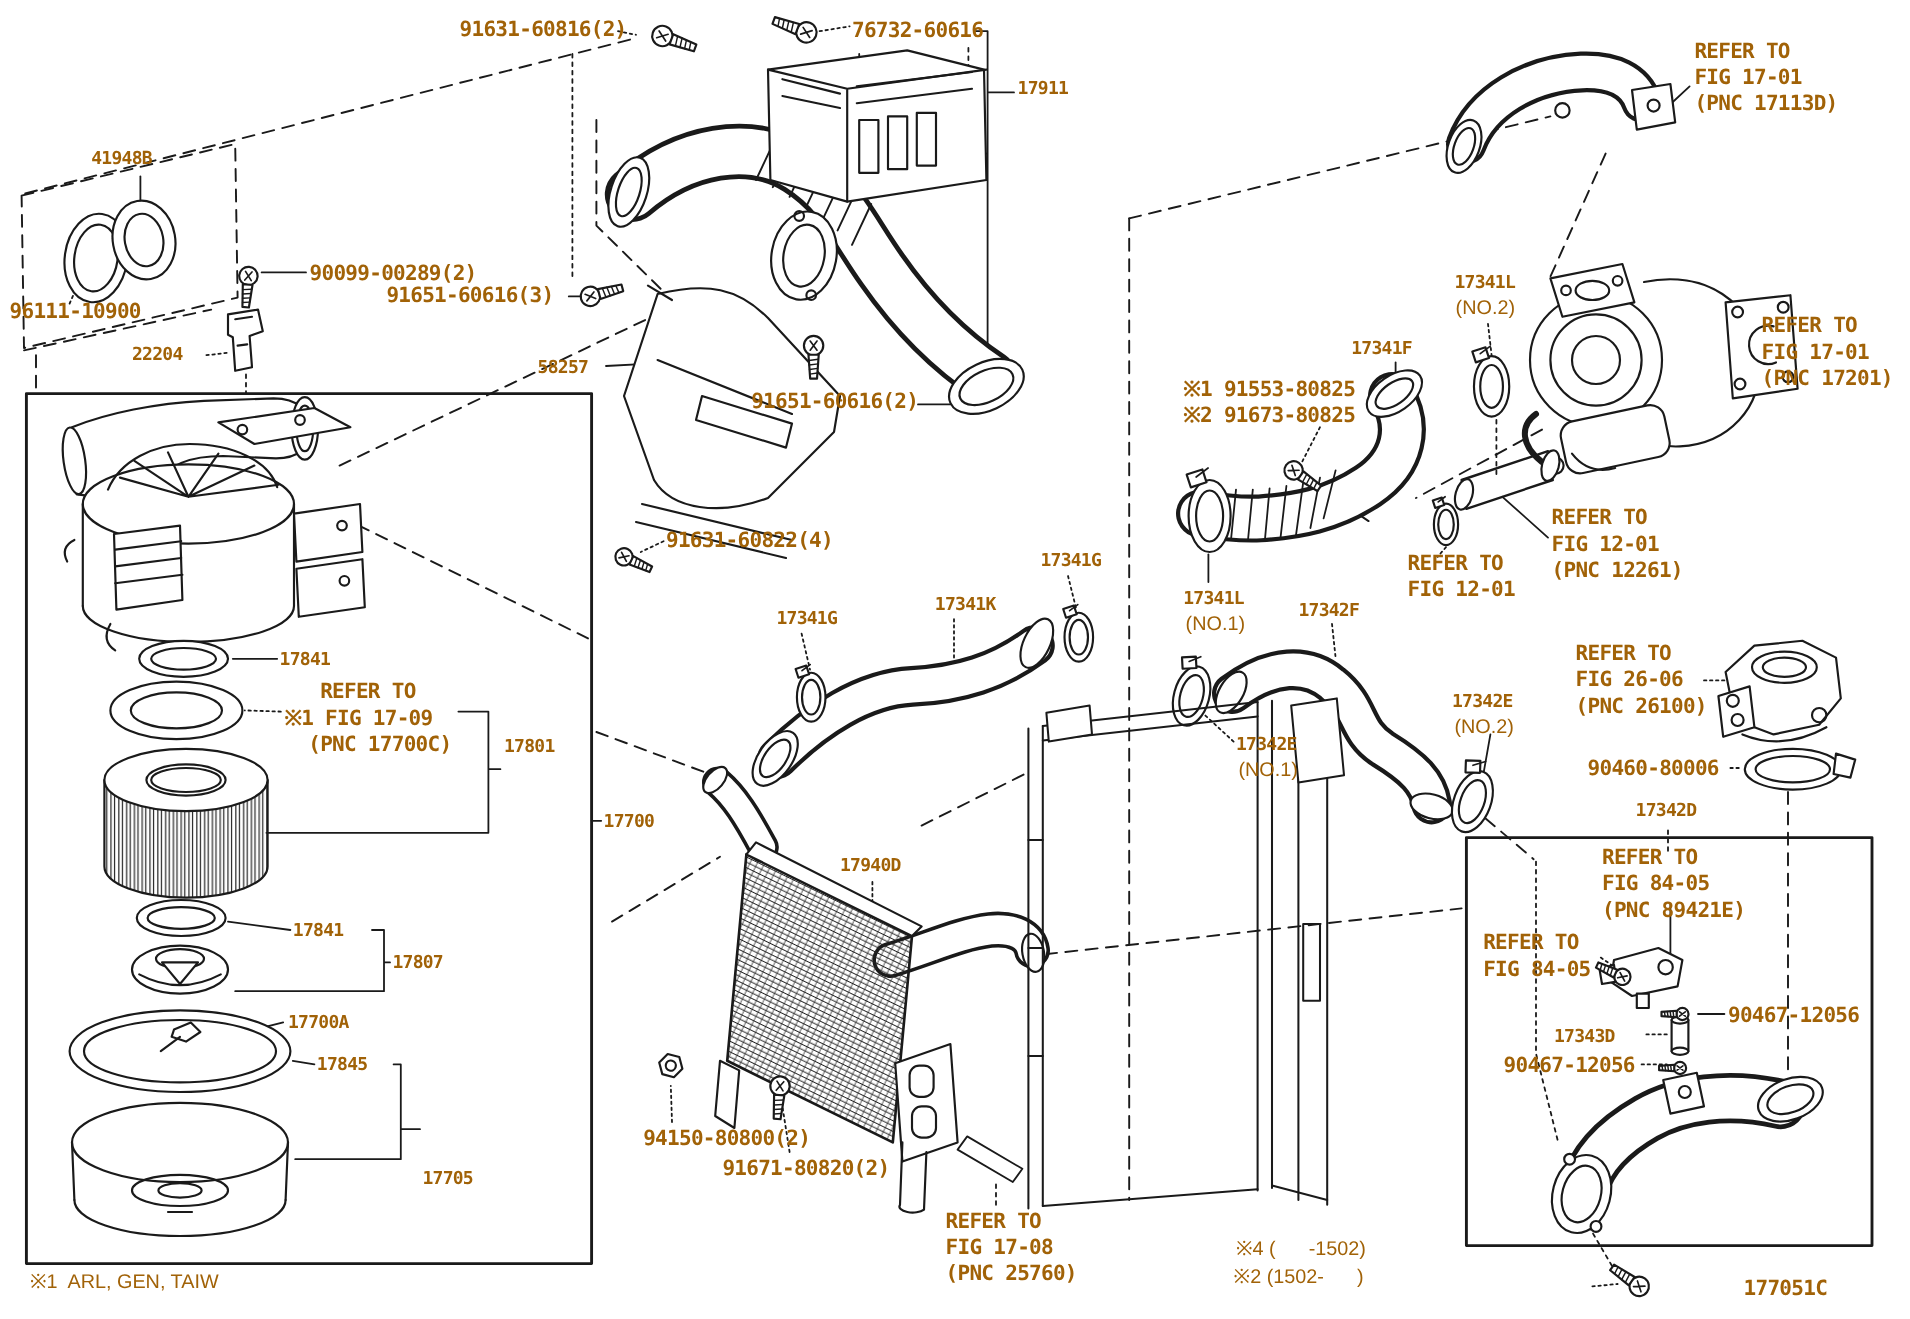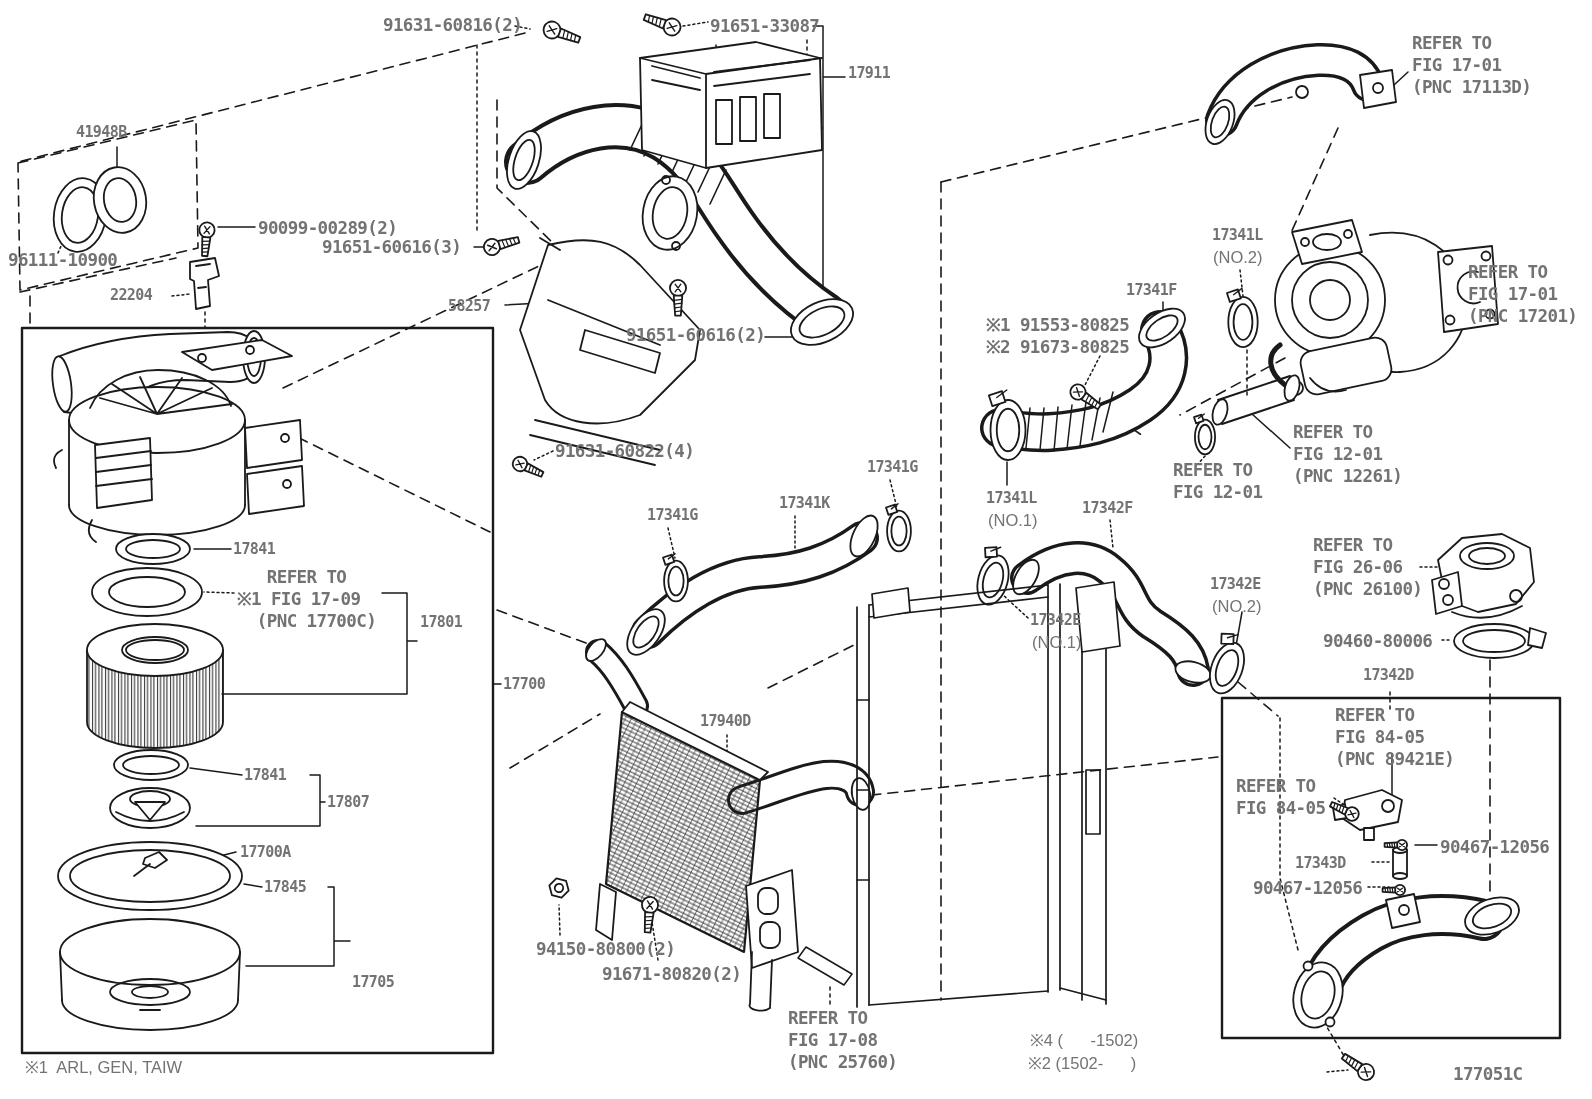--- a/index.html
+++ b/index.html
@@ -1,20 +1,20 @@
 <!DOCTYPE html>
 <html><head>
 <meta charset="utf-8">
 <style>
   html,body{margin:0;padding:0;background:#fff;}
   #stage{position:relative;width:1592px;height:1099px;background:#ffffff;overflow:hidden;
          font-family:"DejaVu Sans Mono",monospace;}
   #art{position:absolute;left:0;top:0;}
   #labels{position:absolute;left:0;top:0;width:100%;height:100%;}
-  .lbl{position:absolute;color:#737373;font-weight:bold;white-space:pre;letter-spacing:-0.6px;}
+  .lbl{position:absolute;color:#a16207;font-weight:bold;white-space:pre;letter-spacing:-0.6px;}
   .lbl.lg{font-size:15px;line-height:23px;}
   .lbl.md{font-size:17.5px;line-height:22px;}
   .lbl.light{font-family:"Liberation Sans",sans-serif;font-weight:normal;font-size:16.5px;letter-spacing:0;}
   svg *{vector-effect:non-scaling-stroke;}
 </style>
 </head>
 <body>
 
 <div id="stage">
 
@@ -382,21 +382,21 @@
     <use href="#screw-icon" transform="translate(1352,814) rotate(205) scale(0.8)"></use>
     <use href="#screw-icon" transform="translate(1402,845) rotate(180) scale(0.6)"></use>
     <use href="#screw-icon" transform="translate(1400,890) rotate(180) scale(0.6)"></use>
     <use href="#screw-icon" transform="translate(1366,1072) rotate(215) scale(0.95)"></use>
     <use href="#nut-icon" transform="translate(559,888) rotate(15)"></use>
   </g>
 </svg>
 
 <div id="labels">
       <div class="lbl md" style="left: 383px; top: 14px;">91631-60816(2)</div>
-      <div class="lbl md" style="left: 710px; top: 15px;">91651-33087</div>
+      <div class="lbl md" style="left: 710px; top: 15px;">76732-60616</div>
       <div class="lbl lg" style="left: 848px; top: 62px;">17911</div>
       <div class="lbl md" style="left: 1412px; top: 32px;">REFER TO
 FIG 17-01
 (PNC 17113D)</div>
       <div class="lbl lg" style="left: 76px; top: 121px;">41948B</div>
       <div class="lbl md" style="left: 8px; top: 249px;">96111-10900</div>
       <div class="lbl lg" style="left: 110px; top: 284px;">22204</div>
       <div class="lbl md" style="left: 258px; top: 217px;">90099-00289(2)</div>
       <div class="lbl md" style="left: 322px; top: 236px; text-align: center;">91651-60616(3)</div>
       <div class="lbl lg" style="left: 448px; top: 295px;">58257</div>

